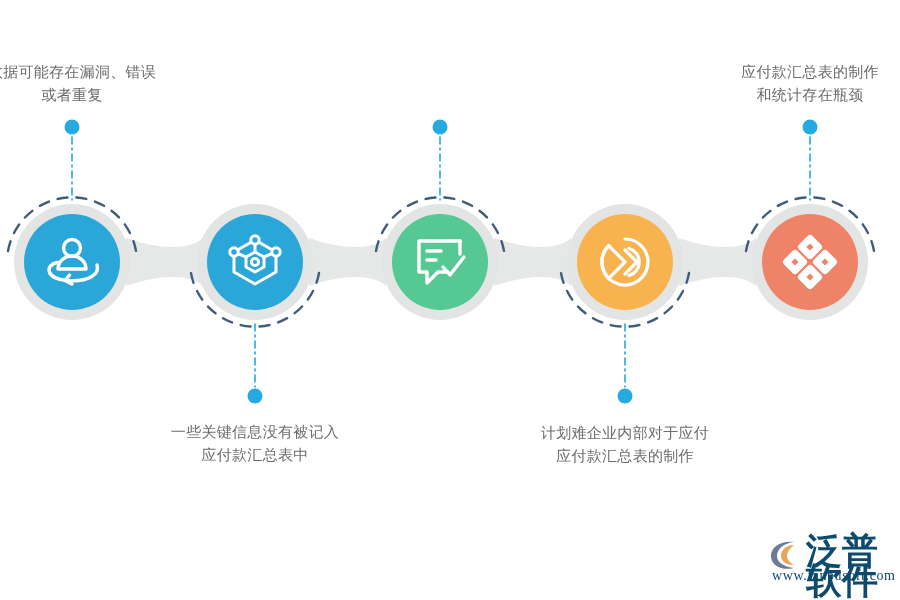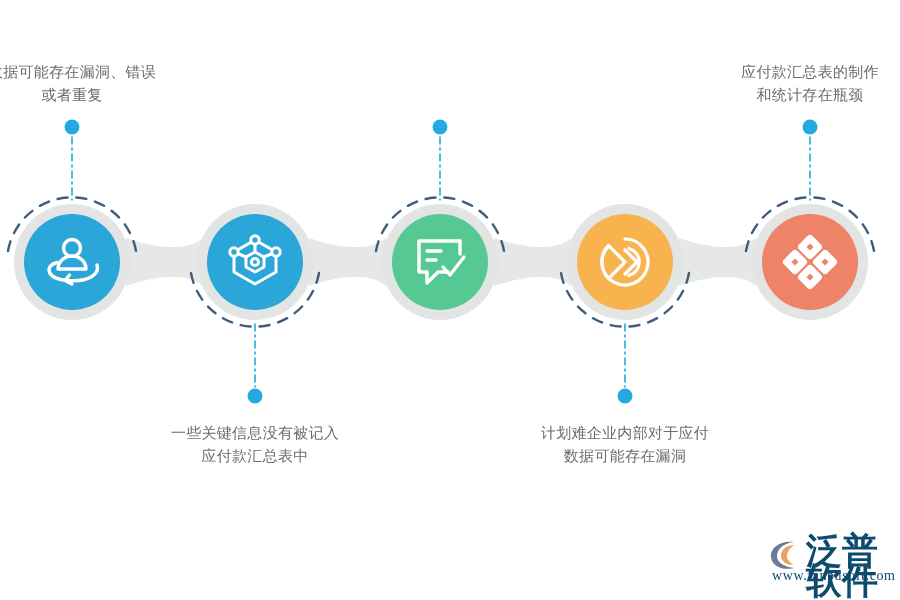--- a/index.html
+++ b/index.html
@@ -170,26 +170,26 @@
       <rect x="-6" y="-21" width="12" height="12" transform="rotate(45,0,-15)"></rect>
       <rect x="-21" y="-6" width="12" height="12" transform="rotate(45,-15,0)"></rect>
       <rect x="9" y="-6" width="12" height="12" transform="rotate(45,15,0)"></rect>
       <rect x="-6" y="9" width="12" height="12" transform="rotate(45,0,15)"></rect>
     </g>
   </svg>
 
   <div class="caption cap-above" style="left:-58px; top:60px;">数据可能存在漏洞、错误
 或者重复</div>
 
-  <div class="caption cap-below" style="left:125px; top:421px;">一些关键信息没有被记入
+  <div class="caption cap-below" style="left:125px; top:421px;font-family:Liberation Serif, serif;">一些关键信息没有被记入
 应付款汇总表中</div>
 
 
   <div class="caption cap-below" style="left:495px; top:421px;">计划难企业内部对于应付
-数据可能存在漏洞</div>
+应付款汇总表的制作</div>
 
   <div class="caption cap-above" style="left:680px; top:60px;">应付款汇总表的制作
 和统计存在瓶颈</div>
 
   <div id="logo">
     <svg id="logo-mark" viewBox="0 0 34 30">
       <path fill="#6d7b96" d="M 24 2 C 10 0 0 8 1 17 C 2 26 12 31 24 28 C 15 27 7 23 7 16 C 7 9 14 3 24 2 Z"></path>
       <path fill="#e8a45c" d="M 24 5 C 16 5 11 10 11 16 C 11 21 16 25 24 25 C 19 22 17 19 17 16 C 17 12 20 8 24 5 Z"></path>
     </svg>
     <div id="logo-text">泛普软件</div>

